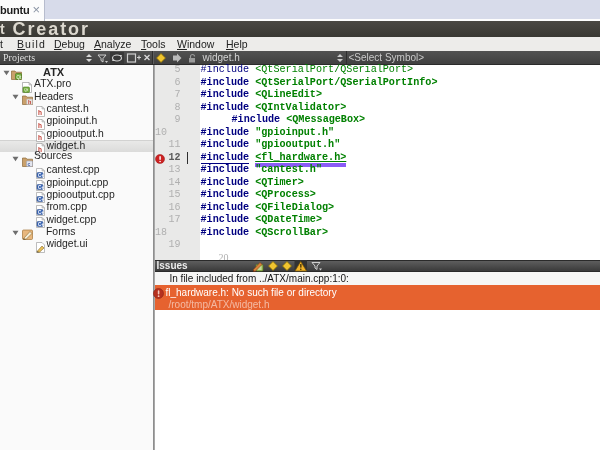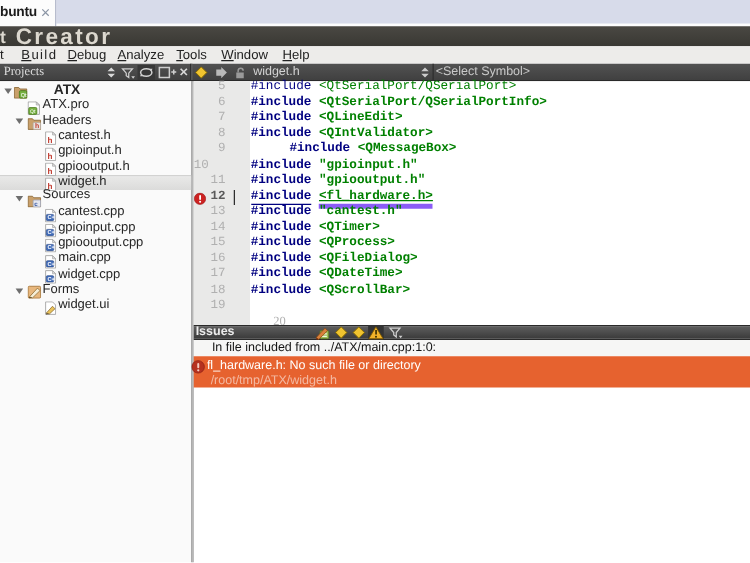--- a/index.html
+++ b/index.html
@@ -153,37 +153,37 @@
         <rect x="1" y="4.5" width="6" height="5" rx="1" fill="#3f6ab8" stroke="#2a4a86" stroke-width="0.5"></rect>
         <text x="2" y="8.6" font-size="4.5" font-weight="bold" fill="#fff" font-family="Liberation Sans">C+</text>
       </svg></div>
     <div class="abs" style="left:46.5px;top:189px;height:12.3px;line-height:12.3px;font-size:10.4px;color:#262626;">gpiooutput.cpp</div>
     <div class="abs" style="left:35.5px;top:201.70000000000002px;"><svg width="9" height="11" viewBox="0 0 9 11">
         <path d="M0.5,0.5 L6,0.5 L8.5,3 L8.5,10.5 L0.5,10.5 Z" fill="#ffffff" stroke="#a0a0a0" stroke-width="0.7"></path>
         <path d="M6,0.5 L6,3 L8.5,3 Z" fill="#dcdcdc" stroke="#a0a0a0" stroke-width="0.5"></path>
         <rect x="1" y="4.5" width="6" height="5" rx="1" fill="#3f6ab8" stroke="#2a4a86" stroke-width="0.5"></rect>
         <text x="2" y="8.6" font-size="4.5" font-weight="bold" fill="#fff" font-family="Liberation Sans">C+</text>
       </svg></div>
-    <div class="abs" style="left:46.5px;top:201.3px;height:12.3px;line-height:12.3px;font-size:10.4px;color:#262626;">main.cpp</div>
+    <div class="abs" style="left:46.5px;top:201.3px;height:12.3px;line-height:12.3px;font-size:10.4px;color:#262626;">from.cpp</div>
     <div class="abs" style="left:35.5px;top:214.00000000000003px;"><svg width="9" height="11" viewBox="0 0 9 11">
         <path d="M0.5,0.5 L6,0.5 L8.5,3 L8.5,10.5 L0.5,10.5 Z" fill="#ffffff" stroke="#a0a0a0" stroke-width="0.7"></path>
         <path d="M6,0.5 L6,3 L8.5,3 Z" fill="#dcdcdc" stroke="#a0a0a0" stroke-width="0.5"></path>
         <rect x="1" y="4.5" width="6" height="5" rx="1" fill="#3f6ab8" stroke="#2a4a86" stroke-width="0.5"></rect>
         <text x="2" y="8.6" font-size="4.5" font-weight="bold" fill="#fff" font-family="Liberation Sans">C+</text>
       </svg></div>
     <div class="abs" style="left:46.5px;top:213.60000000000002px;height:12.3px;line-height:12.3px;font-size:10.4px;color:#262626;">widget.cpp</div>
     <svg class="abs" style="left:12px;top:229.5px" width="7" height="6" viewBox="0 0 7 6">
       <path d="M0.5,0.8 L6.5,0.8 L3.5,5.2 Z" fill="#6e6e6e"></path>
     </svg>
     <div class="abs" style="left:21.5px;top:226.3px;"><svg width="11" height="11" viewBox="0 0 11 11">
         <rect x="0.5" y="1" width="10" height="9.5" rx="1" fill="#e8b77d" stroke="#a5763a" stroke-width="0.7"></rect>
         <path d="M1.5,9.5 L8,2.5 L10,4.5 L4,10.3 Z" fill="#f5edd7" stroke="#8a6a30" stroke-width="0.6"></path>
         <path d="M1.5,9.5 L4,10.3 L1.2,10.6 Z" fill="#4a3a18"></path>
       </svg></div>
-    <div class="abs" style="left:34px;top:225.9px;height:12.3px;line-height:12.3px;font-size:10.4px;color:#262626;">Forms</div>
+    <div class="abs" style="left:46px;top:225.9px;height:12.3px;line-height:12.3px;font-size:10.4px;color:#262626;">Forms</div>
     <div class="abs" style="left:35.5px;top:238.60000000000002px;"><svg width="9" height="11" viewBox="0 0 9 11">
         <path d="M0.5,0.5 L6,0.5 L8.5,3 L8.5,10.5 L0.5,10.5 Z" fill="#ffffff" stroke="#a0a0a0" stroke-width="0.7"></path>
         <path d="M1,9.5 L6,4 L8,6 L3.5,10.2 Z" fill="#e8c25a" stroke="#8a6a30" stroke-width="0.6"></path>
         <path d="M1,9.5 L3.5,10.2 L0.8,10.6 Z" fill="#4a3a18"></path>
       </svg></div>
     <div class="abs" style="left:46.5px;top:238.20000000000002px;height:12.3px;line-height:12.3px;font-size:10.4px;color:#262626;">widget.ui</div>
   </div>
 
 <div class="abs" style="left:154.5px;top:64.5px;width:445.5px;height:195.5px;background:#ffffff;"></div>
 
@@ -195,21 +195,21 @@
     <div class="abs" style="left:155px;top:101.6px;width:25.5px;height:12.5px;line-height:12.5px;font-family:'Liberation Mono',monospace;font-size:10px;text-align:right;color:#b0b0b0;">8</div>
     <div class="abs" style="left:155px;top:114.1px;width:25.5px;height:12.5px;line-height:12.5px;font-family:'Liberation Mono',monospace;font-size:10px;text-align:right;color:#b0b0b0;">9</div>
     <div class="abs" style="left:155px;top:126.6px;width:25.5px;height:12.5px;line-height:12.5px;font-family:'Liberation Mono',monospace;font-size:10px;text-align:left;color:#b0b0b0;">10</div>
     <div class="abs" style="left:155px;top:139.1px;width:25.5px;height:12.5px;line-height:12.5px;font-family:'Liberation Mono',monospace;font-size:10px;text-align:right;color:#b0b0b0;">11</div>
     <div class="abs" style="left:155px;top:151.6px;width:25.5px;height:12.5px;line-height:12.5px;font-family:'Liberation Mono',monospace;font-size:10px;text-align:right;color:#5a5a5a;font-weight:bold;">12</div>
     <div class="abs" style="left:155px;top:164.1px;width:25.5px;height:12.5px;line-height:12.5px;font-family:'Liberation Mono',monospace;font-size:10px;text-align:right;color:#b0b0b0;">13</div>
     <div class="abs" style="left:155px;top:176.6px;width:25.5px;height:12.5px;line-height:12.5px;font-family:'Liberation Mono',monospace;font-size:10px;text-align:right;color:#b0b0b0;">14</div>
     <div class="abs" style="left:155px;top:189.1px;width:25.5px;height:12.5px;line-height:12.5px;font-family:'Liberation Mono',monospace;font-size:10px;text-align:right;color:#b0b0b0;">15</div>
     <div class="abs" style="left:155px;top:201.6px;width:25.5px;height:12.5px;line-height:12.5px;font-family:'Liberation Mono',monospace;font-size:10px;text-align:right;color:#b0b0b0;">16</div>
     <div class="abs" style="left:155px;top:214.1px;width:25.5px;height:12.5px;line-height:12.5px;font-family:'Liberation Mono',monospace;font-size:10px;text-align:right;color:#b0b0b0;">17</div>
-    <div class="abs" style="left:155px;top:226.6px;width:25.5px;height:12.5px;line-height:12.5px;font-family:'Liberation Mono',monospace;font-size:10px;text-align:right;color:#b0b0b0;">18</div>
+    <div class="abs" style="left:155px;top:226.6px;width:25.5px;height:12.5px;line-height:12.5px;font-family:'Liberation Mono',monospace;font-size:10px;color:#b0b0b0;">18</div>
     <div class="abs" style="left:155px;top:239.1px;width:25.5px;height:12.5px;line-height:12.5px;font-family:'Liberation Mono',monospace;font-size:10px;text-align:right;color:#b0b0b0;">19</div>
     <div class="abs" style="left:155px;top:251.6px;width:25.5px;height:12.5px;line-height:12.5px;font-family:Liberation Serif, serif;font-size:10px;text-align:right;color:#b0b0b0;margin-left:48px;">20</div>
   </div>
 <div id="code">
     <div class="abs" style="left:200.5px;top:64.1px;height:12.5px;line-height:12.5px;font-family:'Liberation Mono',monospace;font-size:10.15px;font-weight:400;white-space:pre;text-align:center;"><span style="color:#000080;">#include</span><span> </span><span style="color:#008000;">&lt;QtSerialPort/QSerialPort&gt;</span></div>
     <div class="abs" style="left:200.5px;top:76.6px;height:12.5px;line-height:12.5px;font-family:'Liberation Mono',monospace;font-size:10.15px;font-weight:600;white-space:pre;"><span style="color:#000080;">#include</span><span> </span><span style="color:#008000;">&lt;QtSerialPort/QSerialPortInfo&gt;</span></div>
     <div class="abs" style="left:200.5px;top:89.1px;height:12.5px;line-height:12.5px;font-family:'Liberation Mono',monospace;font-size:10.15px;font-weight:600;white-space:pre;"><span style="color:#000080;">#include</span><span> </span><span style="color:#008000;">&lt;QLineEdit&gt;</span></div>
     <div class="abs" style="left:200.5px;top:101.6px;height:12.5px;line-height:12.5px;font-family:'Liberation Mono',monospace;font-size:10.15px;font-weight:600;white-space:pre;"><span style="color:#000080;">#include</span><span> </span><span style="color:#008000;">&lt;QIntValidator&gt;</span></div>
     <div class="abs" style="left:200.5px;top:114.1px;height:12.5px;line-height:12.5px;font-family:'Liberation Mono',monospace;font-size:10.15px;font-weight:600;white-space:pre;margin-left:31px;"><span style="color:#000080;">#include</span><span> </span><span style="color:#008000;">&lt;QMessageBox&gt;</span></div>
     <div class="abs" style="left:200.5px;top:126.6px;height:12.5px;line-height:12.5px;font-family:'Liberation Mono',monospace;font-size:10.15px;font-weight:600;white-space:pre;"><span style="color:#000080;">#include</span><span> </span><span style="color:#008000;">"gpioinput.h"</span></div>

